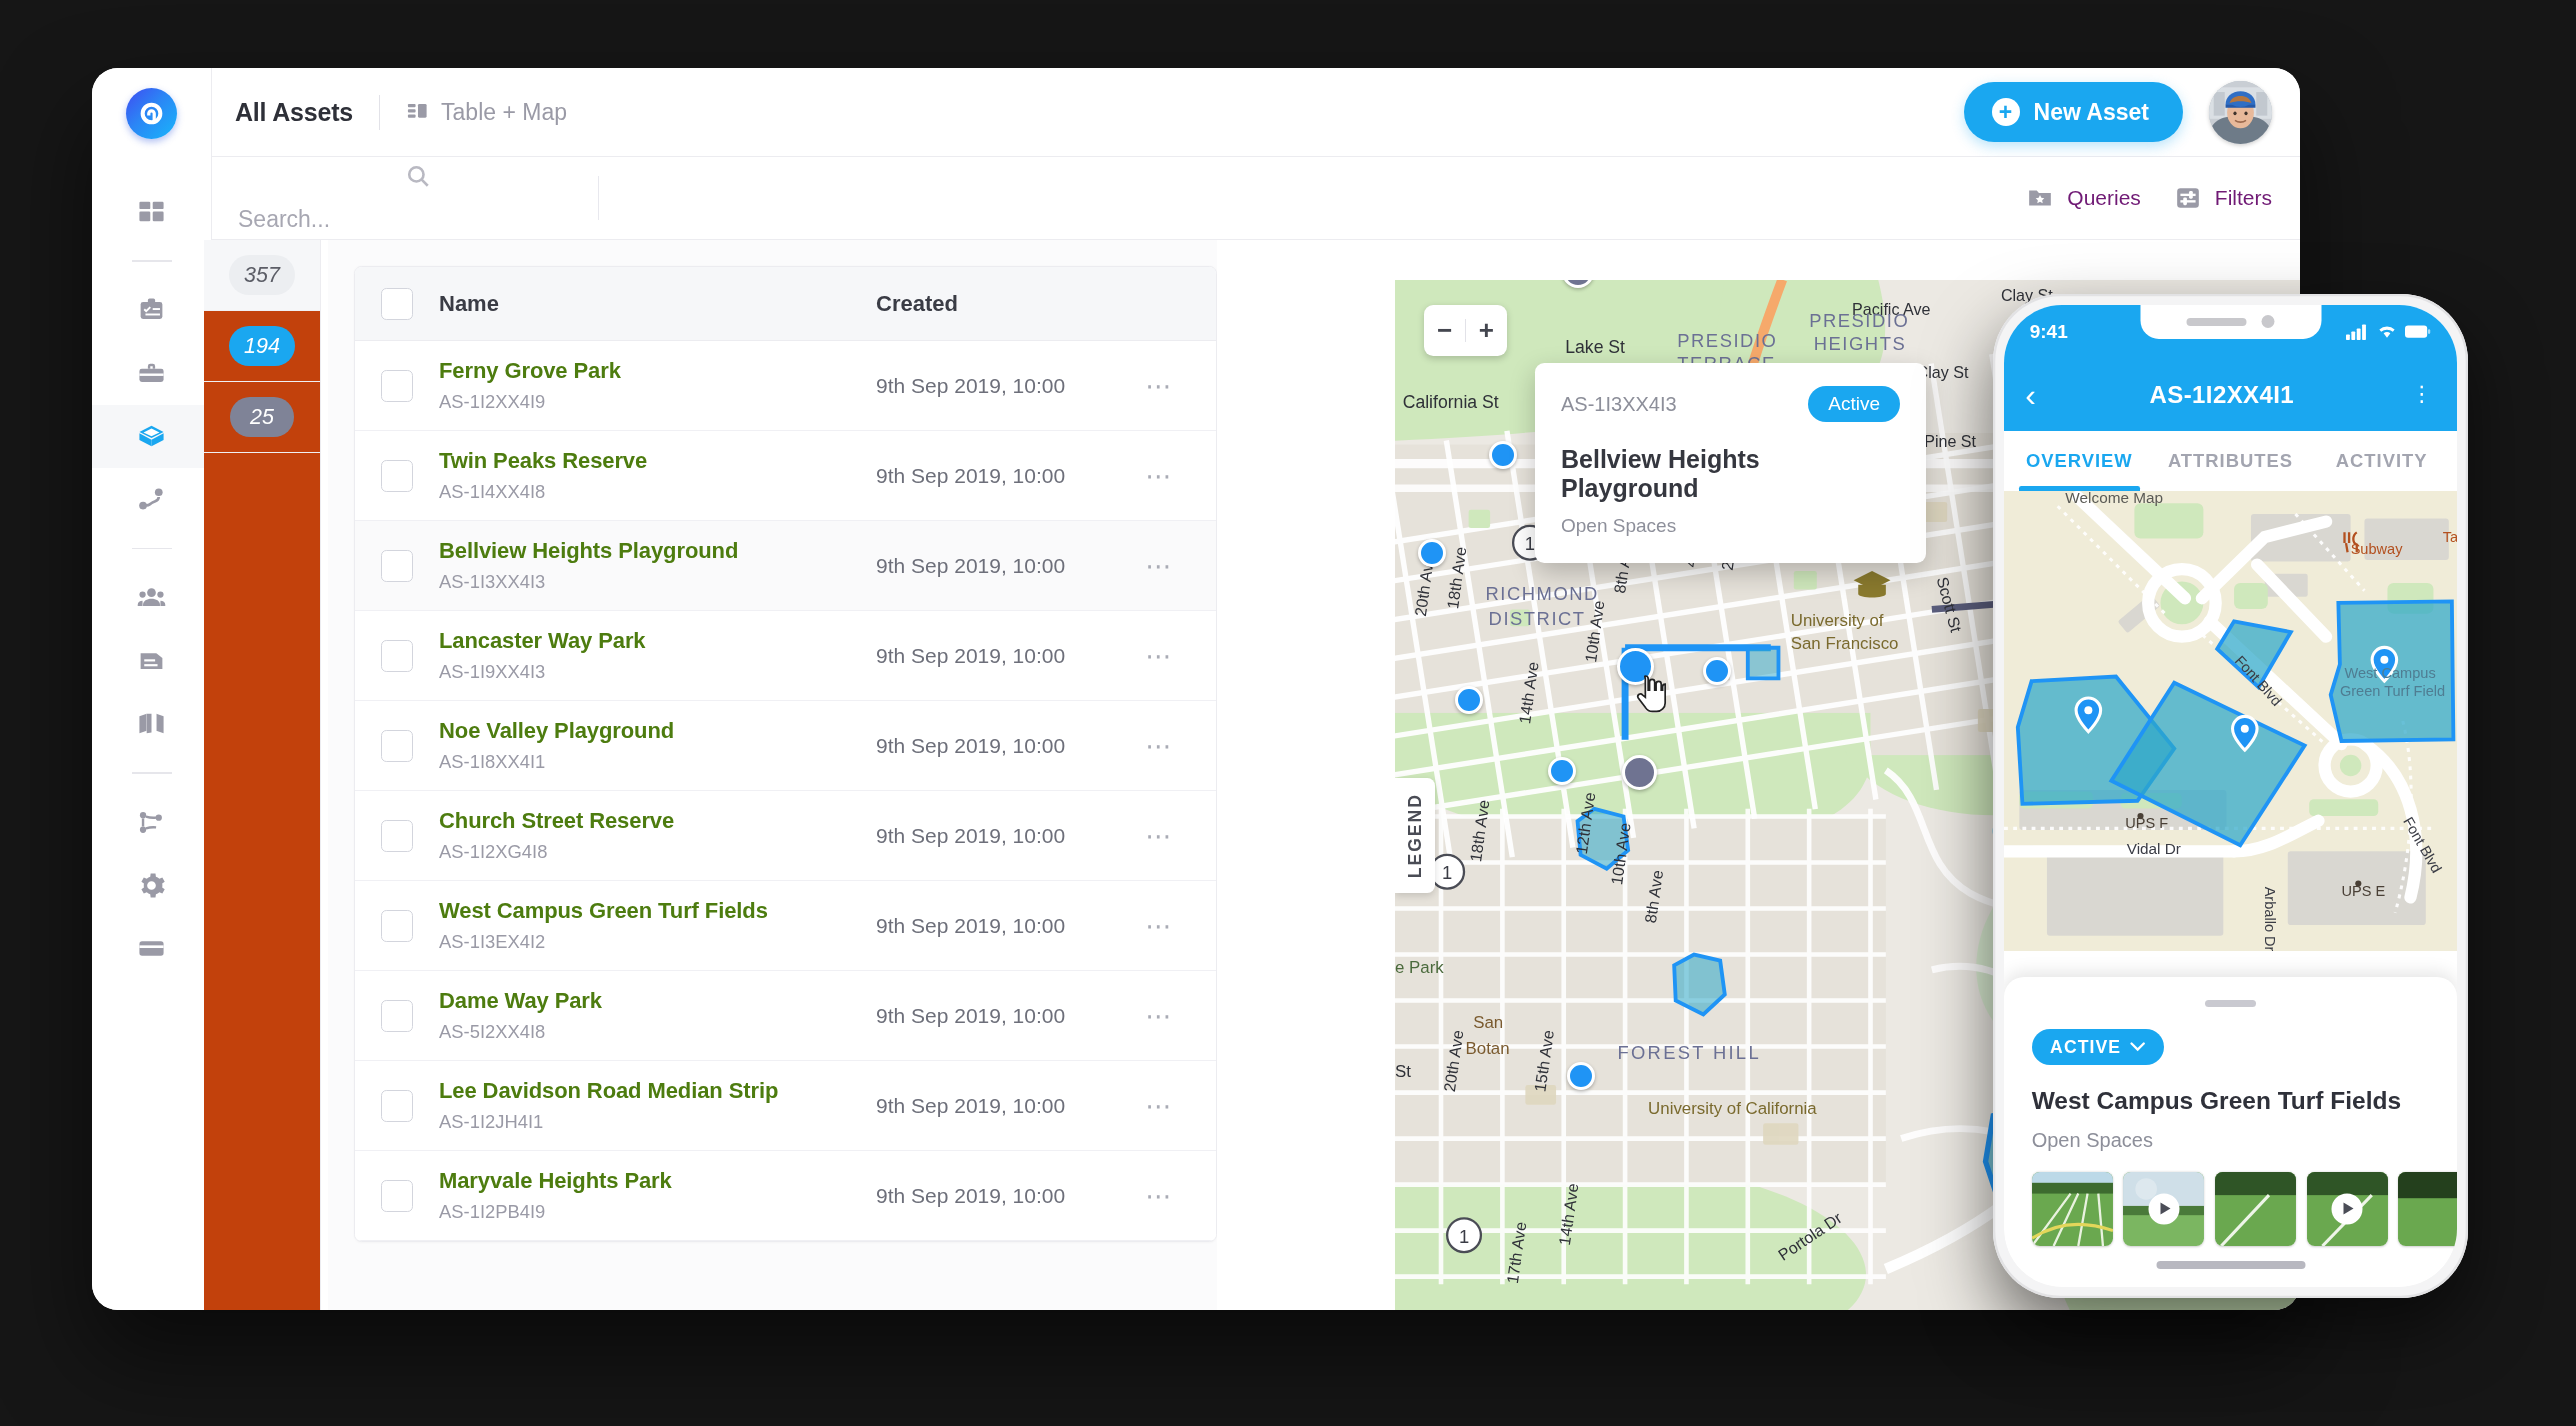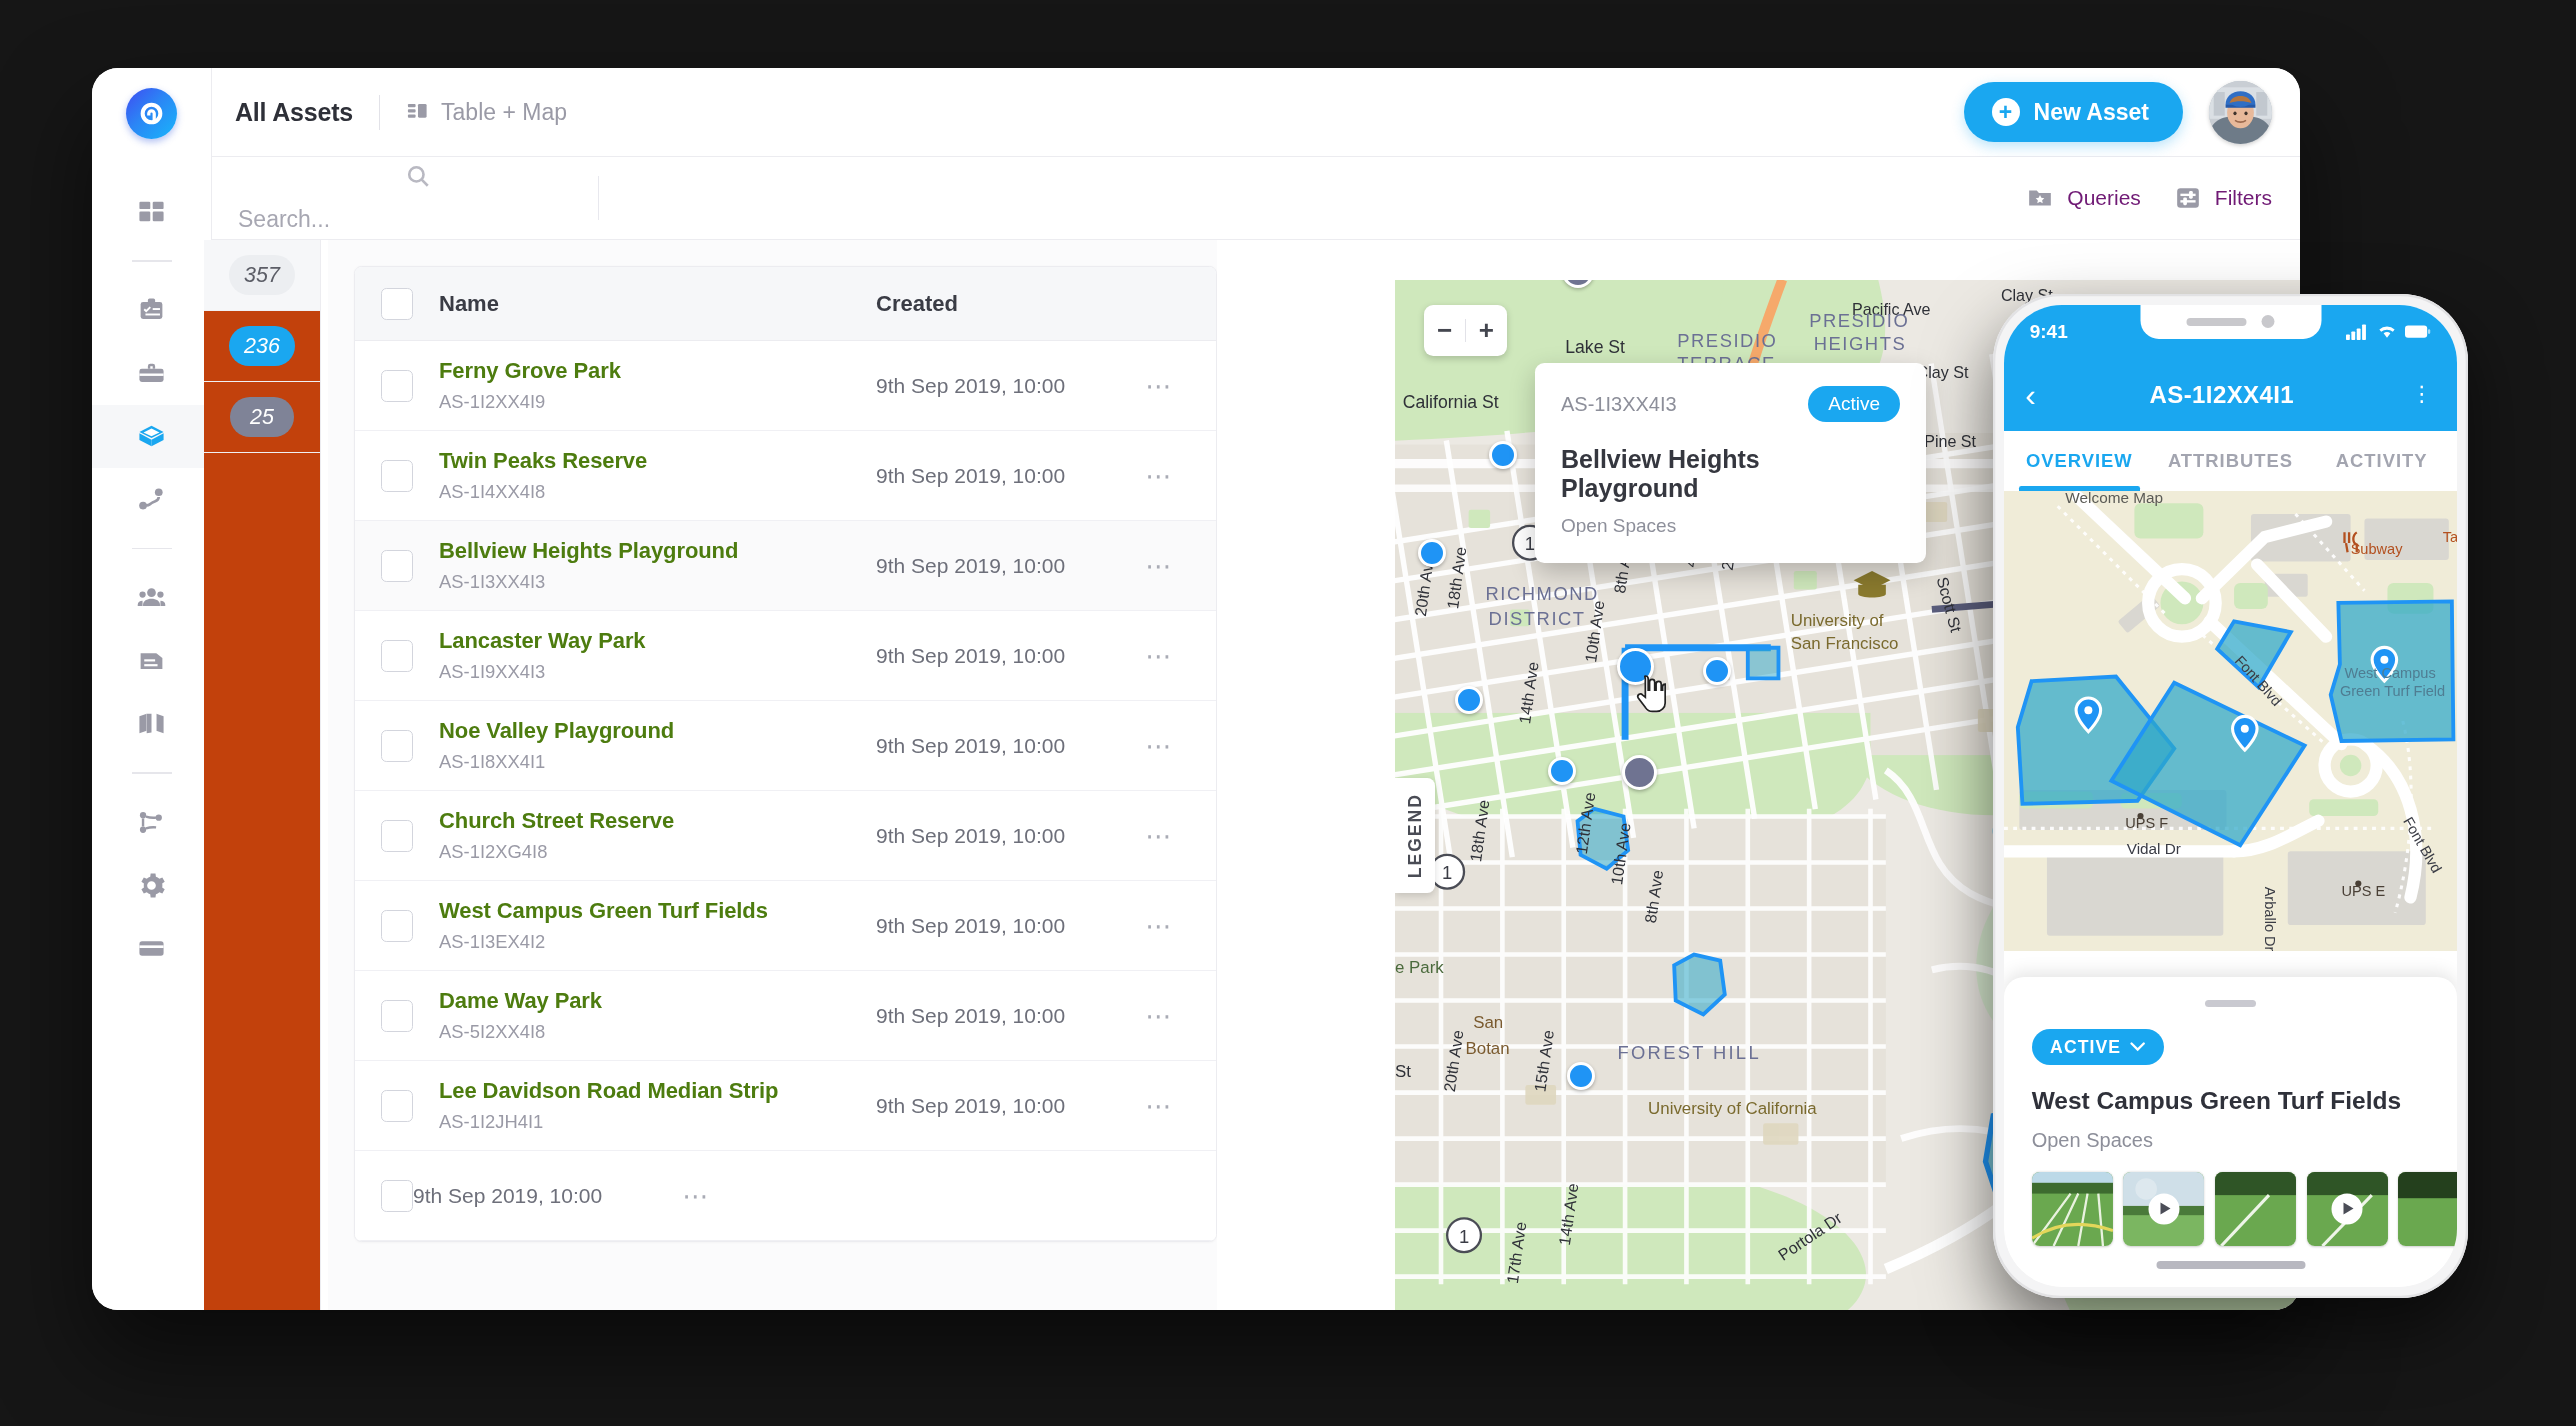--- a/index.html
+++ b/index.html
@@ -412,21 +412,21 @@
           <span class="lbl">Filters</span>
         </div>
       </div>
     </div>
 
     <div class="counts">
       <div class="count-cell">
         <span class="pill grey">357</span>
       </div>
       <div class="count-cell">
-        <span class="pill blue">236</span>
+        <span class="pill blue">194</span>
       </div>
       <div class="count-cell">
         <span class="pill slate">25</span>
       </div>
     </div>
 
     <div class="table-area">
       <div class="table-card">
         <div class="thead">
           <div class="cbox"></div>
@@ -511,20 +511,24 @@
               <div class="cbox"></div>
               <div class="cellname">
                 <span class="nm">Lee Davidson Road Median Strip</span>
                 <span class="id">AS-1I2JH4I1</span>
               </div>
               <div class="cellcreated">9th Sep 2019, 10:00</div>
               <div class="cellmore">⋯</div>
             </div>
             <div class="trow">
               <div class="cbox"></div>
+              <div class="cellname">
+                <span class="nm">Maryvale Heights Park</span>
+                <span class="id">AS-1I2PB4I9</span>
+              </div>
               <div class="cellcreated">9th Sep 2019, 10:00</div>
               <div class="cellmore">⋯</div>
             </div>
           </div>
       </div>
     </div>
 
     <div class="map">
       <svg class="basemap" viewBox="0 0 1180 1344" preserveAspectRatio="xMidYMid slice">
         <rect width="1180" height="1344" fill="#ece9e3"></rect>

